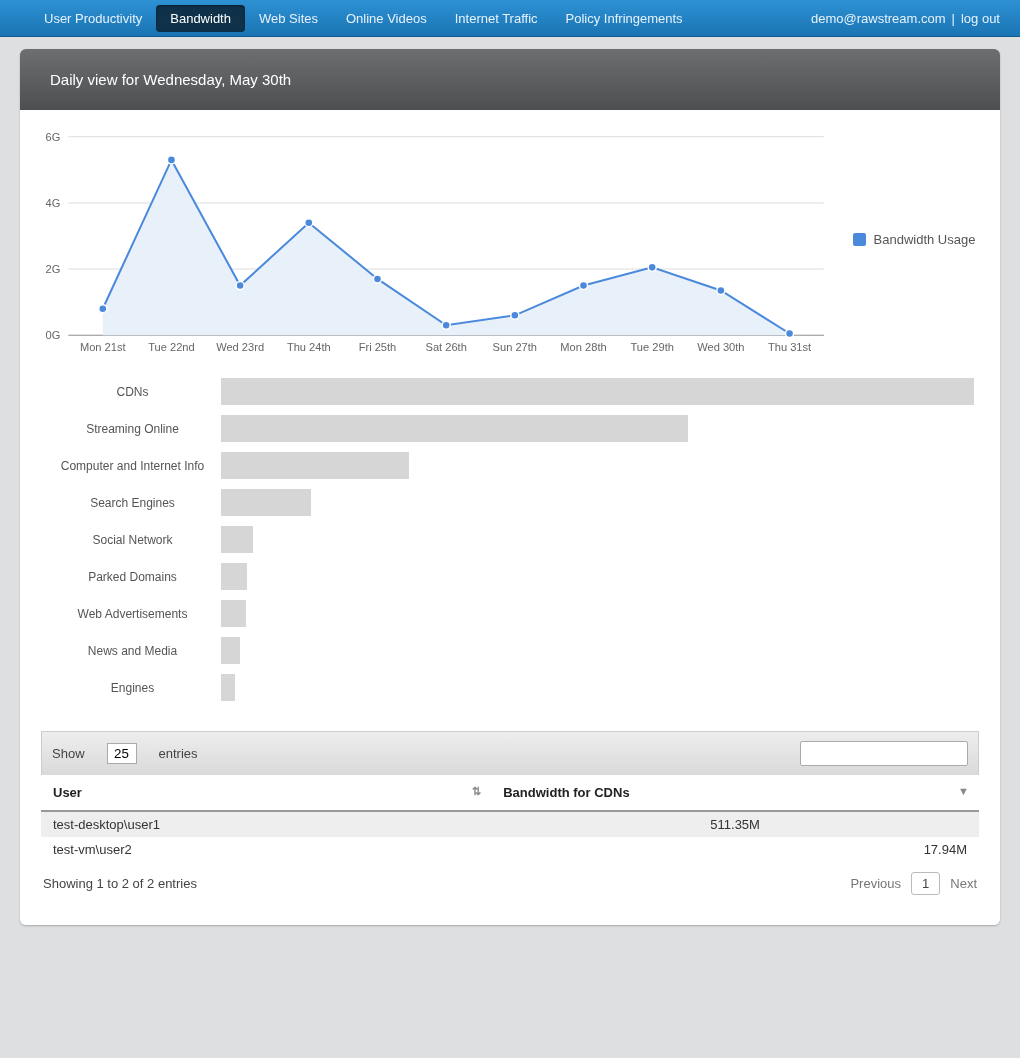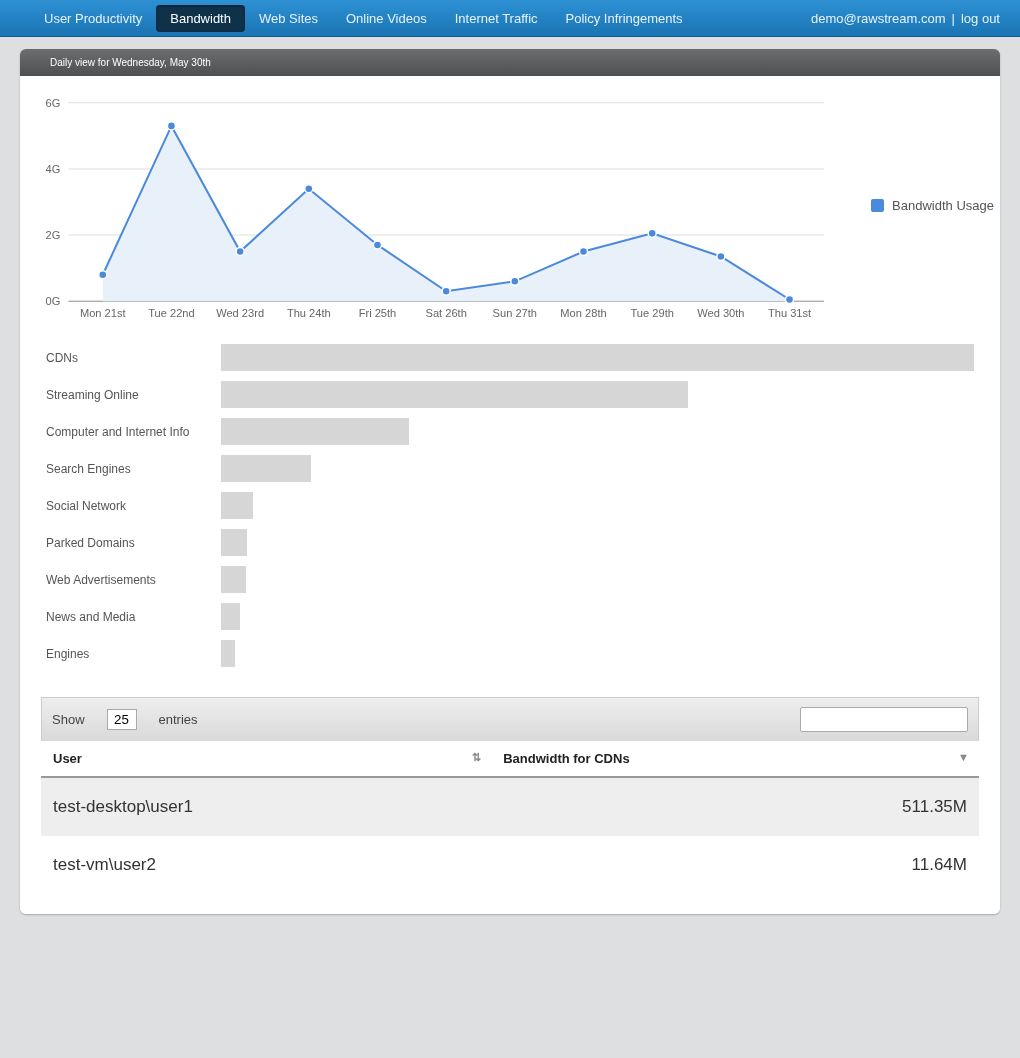--- a/index.html
+++ b/index.html
@@ -59,37 +59,37 @@
     cursor: pointer;
   }
   .panel {
     border-radius: 6px;
     overflow: hidden;
     box-shadow: 0 1px 2px rgba(0,0,0,0.25);
   }
   .panel-header {
     background: linear-gradient(#6c6e70, #4d4f51);
     color: #fff;
-    padding: 8px 30px;
-    font-size: 10px;
+    padding: 22px 30px;
+    font-size: 15px;
   }
   .panel-body {
     background: #fff;
     padding: 6px 6px 20px 6px;
   }
   
   .linechart-wrapper { display: flex; }
   .linechart { flex: 1; position: relative; }
   .linechart svg { display: block; width: 100%; }
-  .legend { width: 160px; display: flex; align-items: center; justify-content: flex-end; color: #555; font-size: 13px; }
+  .legend { width: 160px; display: flex; align-items: center; justify-content: center; color: #555; font-size: 13px; }
   .legend .swatch { width: 13px; height: 13px; background: #4a89dc; border-radius: 2px; margin-right: 8px; }
   
   .hbars { margin: 10px 20px 0 20px; }
   .hbar-row { display: flex; align-items: center; height: 37px; }
-  .hbar-label { width: 175px; text-align: left; padding-right: 2px; color: #555; font-size: 12px; }
+  .hbar-label { width: 175px; text-align: center; padding-right: 2px; color: #555; font-size: 12px; }
   .hbar-track { flex: 1; position: relative; height: 27px; }
   .hbar-fill { position: absolute; left: 0; top: 0; bottom: 0; background: #d6d6d6; }
   
   .dt-wrapper { margin: 25px 15px 0 15px; }
   .dt-top {
     display: flex;
     background: linear-gradient(#eee,#d9d9d9);
     border: 1px solid #ccc;
     border-bottom: none;
     padding: 9px 10px;
@@ -111,21 +111,21 @@
     font-size: 13px;
     color: #222;
   }
   table.dt th.sortable::after {
     content: attr(data-indicator);
     position: absolute;
     right: 10px;
     color: #888;
     font-size: 11px;
   }
-  table.dt td { padding: 19px 12px; font-size: 17px; color: #333; }
+  table.dt td { padding: 5px 12px; font-size: 13px; color: #333; }
   table.dt tr.odd td { background: #eee; }
   table.dt tr.even td { background: #fff; }
   .dt-bottom { display: flex; align-items: center; padding: 10px 2px; font-size: 13px; color: #444; }
   .dt-paginate { margin-left: auto; display: flex; align-items: center; gap: 10px; }
   .dt-paginate .btn { color: #777; cursor: pointer; }
   .dt-paginate .page-num { border: 1px solid #bbb; padding: 3px 10px; border-radius: 3px; background: #fff; }
   .axis-text { font-size: 11px; fill: #666; }
   .grid-line { stroke: #ddd; stroke-width: 1; }
   .axis-line { stroke: #999; stroke-width: 1; }
   .series-line { stroke: #4a89dc; stroke-width: 2; fill: none; }
@@ -272,25 +272,33 @@
         <table class="dt">
           <thead>
             <tr>
               <th class="sortable" style="width:48%" data-indicator="⇅">User</th>
               <th class="sortable" style="text-align:left" data-indicator="▼">Bandwidth for CDNs</th>
             </tr>
           </thead>
           <tbody id="dt-body">
               <tr class="odd">
                 <td>test-desktop\user1</td>
-                <td style="text-align: right; margin-top: 48px;">511.35M</td>
+                <td style="text-align: center; margin-top: 48px;">511.35M</td>
               </tr>
               <tr class="even">
                 <td>test-vm\user2</td>
-                <td style="text-align: right;">11.64M</td>
+                <td style="text-align: right;">17.94M</td>
               </tr>
             </tbody>
         </table>
+        <div class="dt-bottom">
+          <span>Showing 1 to 2 of 2 entries</span>
+          <div class="dt-paginate">
+            <span class="btn">Previous</span>
+            <span class="page-num">1</span>
+            <span class="btn">Next</span>
+          </div>
+        </div>
       </div>
 
     </div>
   </div>
 </div>
 
 </body></html>

